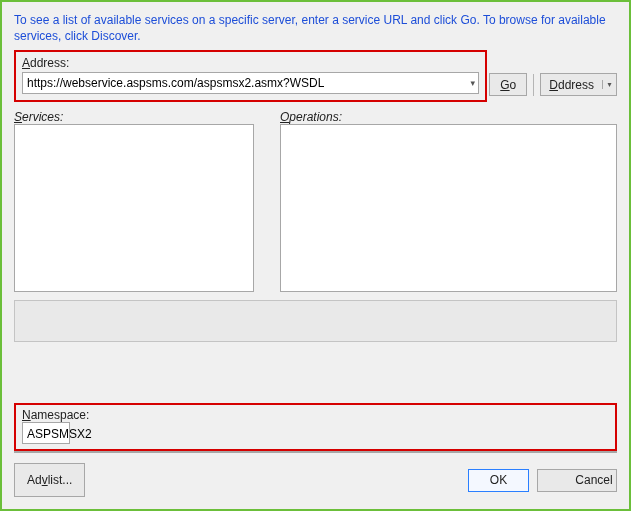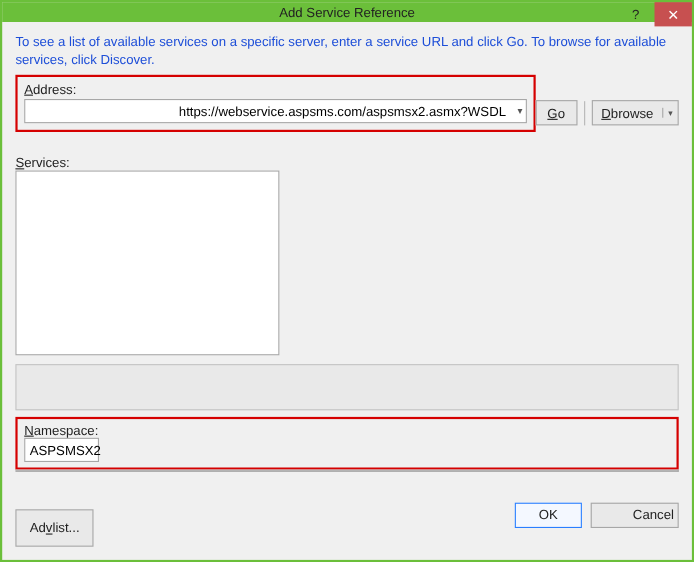--- a/index.html
+++ b/index.html
@@ -77,21 +77,20 @@
   .combo {
     flex:1;
     display:flex;
     border:1px solid #a7a7a7;
     background:#fff;
     height:22px;
     padding:0 18px 0 4px;
     align-items:center;
     position:relative;
     margin-top:2px;
-    justify-content:flex-end;
   }
   .combo .val {
     font-size:12px;
     color:#000;
     white-space:nowrap;
     overflow:hidden;
   }
   .combo .drop {
     position:absolute;
     right:3px; top:50%;
@@ -139,21 +138,22 @@
     gap:6px;
   }
   .go-sep {
     width:1px;
     height:22px;
     border-left:1px solid #b5b5b5;
   }
   .lists-row {
     display:flex;
     gap:26px;
-    margin-top:21px;
+    margin-top:8px;
+    font-style:italic;
   }
   .list-col {
     display:flex;
     flex-direction:column;
   }
   .list-col.services { width:240px; }
   .list-col.operations { flex:1; }
   .pane {
     border:1px solid #a7a7a7;
     background:#fff;
@@ -171,59 +171,52 @@
     padding:3px 6px 5px 6px;
     display:inline-block;
     margin-bottom:0;
   }
   .ns-input {
     border:1px solid #a7a7a7;
     background:#fff;
     height:22px;
     padding:4px 4px;
     font-size:12px;
-    width:68px;
+    width:48px;
   }
   .ns-input-rest {
     border:1px solid #a7a7a7;
     border-left:none;
     background:#fff;
     height:22px;
     flex:1;
   }
   .ns-row {
     display:flex;
     flex-direction:column;
   }
   .bottom-bar {
     display:flex;
     align-items:center;
     margin-top:10px;
     gap:8px;
   }
-  .btn.adv { padding:16px 12px;margin-top:24px; }
+  .btn.adv { padding:16px 12px; }
   .btn.ok {
     width:61px;
     border:1px solid #2a7fff;
     background:#f4f8ff;
   }
   .btn.cancel { width:80px;padding-left:44px; }
   .ns-outer { margin-top:6px; }
 </style>
 </head>
 <body>
 
 <div class="window">
-  <div class="titlebar">
-    <div class="title">Add Service Reference</div>
-    <div class="sysbtns">
-      <div class="sysbtn help">?</div>
-      <div class="sysbtn close">✕</div>
-    </div>
-  </div>
 
   <div class="content">
     <div class="instructions">To see a list of available services on a specific server, enter a service URL and click Go. To browse for available services, click Discover.</div>
 
     <div class="top-area">
       <div class="address-wrap">
         <div class="address-block">
           <div class="lbl">
             <span class="ul">A</span><span>ddress:</span>
           </div>
@@ -236,31 +229,37 @@
 
       <div class="go-discover-row">
         <div class="btn">
           <span class="ul" style="text-decoration:underline;">G</span>
             <span>o</span>
         </div>
         <div class="go-sep"></div>
         <div class="btn split">
           <div class="main">
             <span style="text-decoration:underline;">D</span>
-              <span>browse</span>
+              <span>ddress</span>
           </div>
           <div class="arrow">▾</div>
         </div>
       </div>
     </div>
 
     <div class="lists-row">
       <div class="list-col services">
         <div class="lbl">
           <span class="ul">S</span><span>ervices:</span>
+        </div>
+        <div class="pane"></div>
+      </div>
+      <div class="list-col operations">
+        <div class="lbl">
+          <span class="ul">O</span><span>perations:</span>
         </div>
         <div class="pane"></div>
       </div>
     </div>
 
     <div class="status-area"></div>
 
     <div class="spacer"></div>
 
     <div class="ns-outer">

